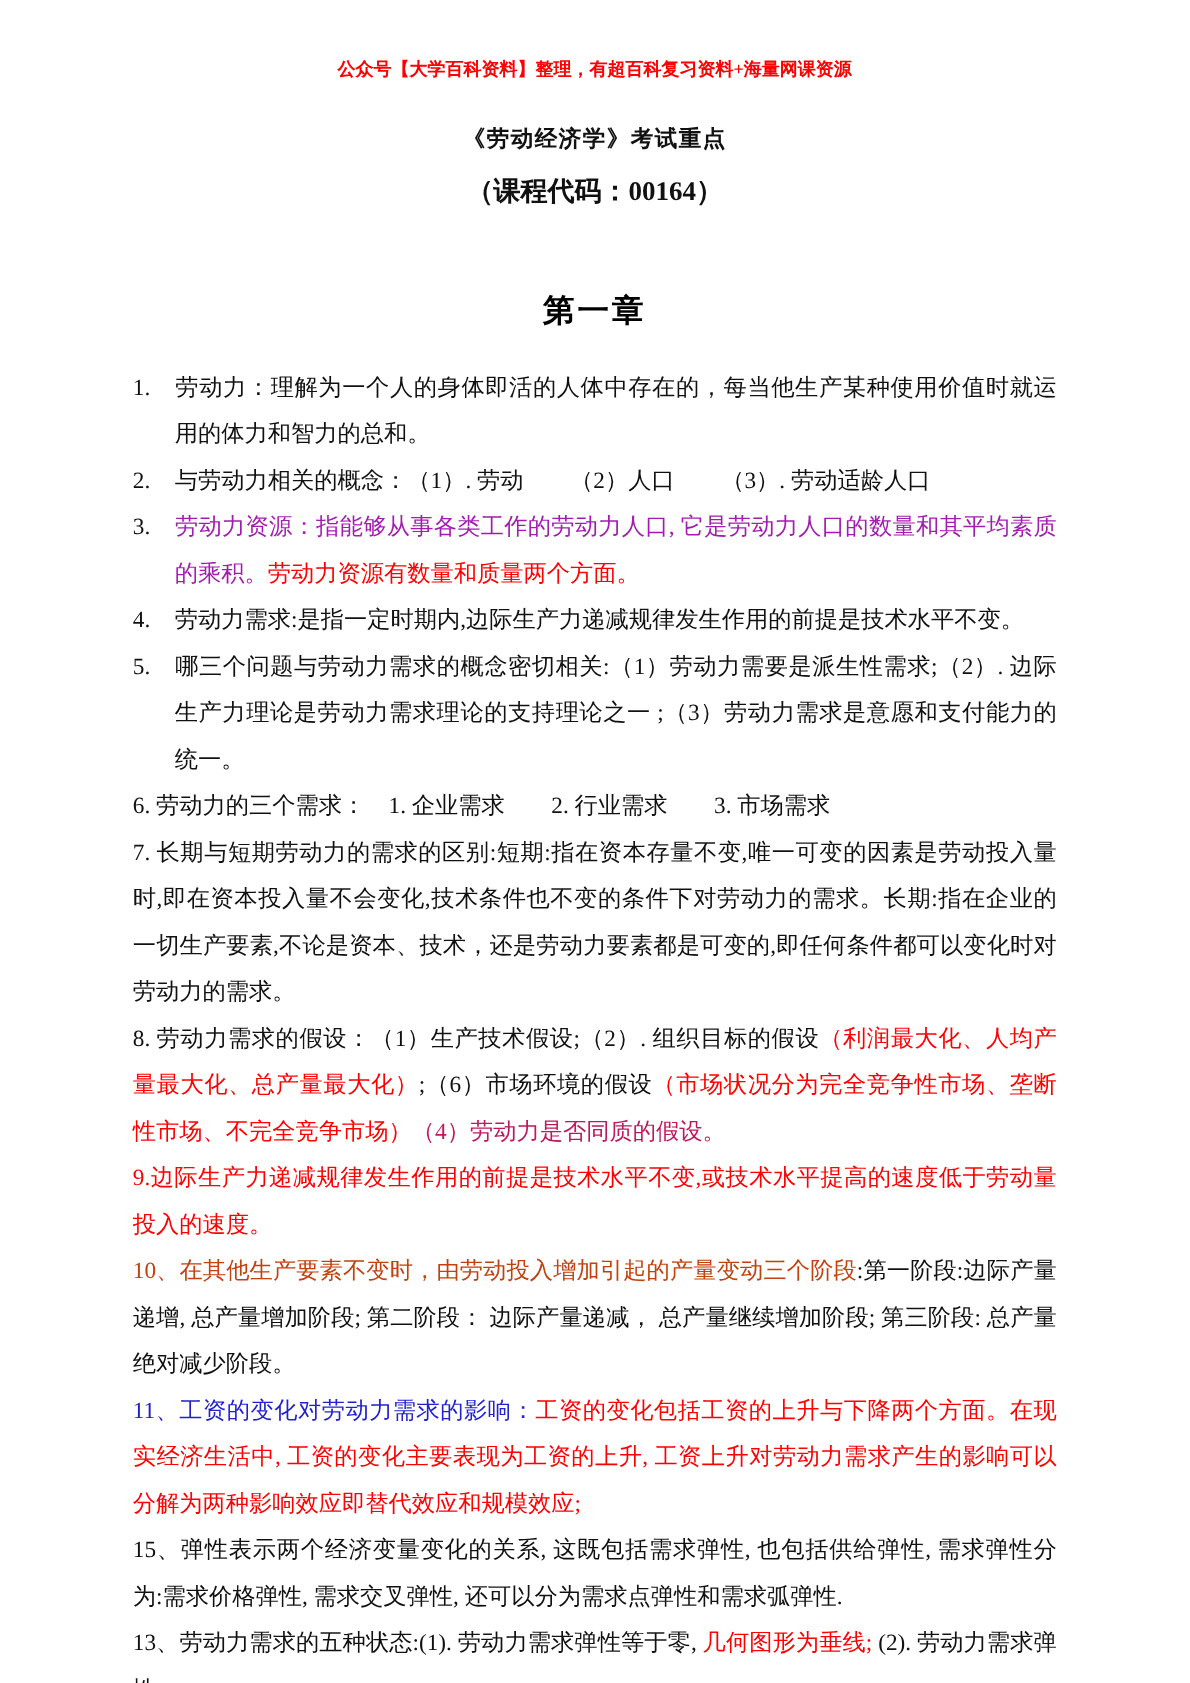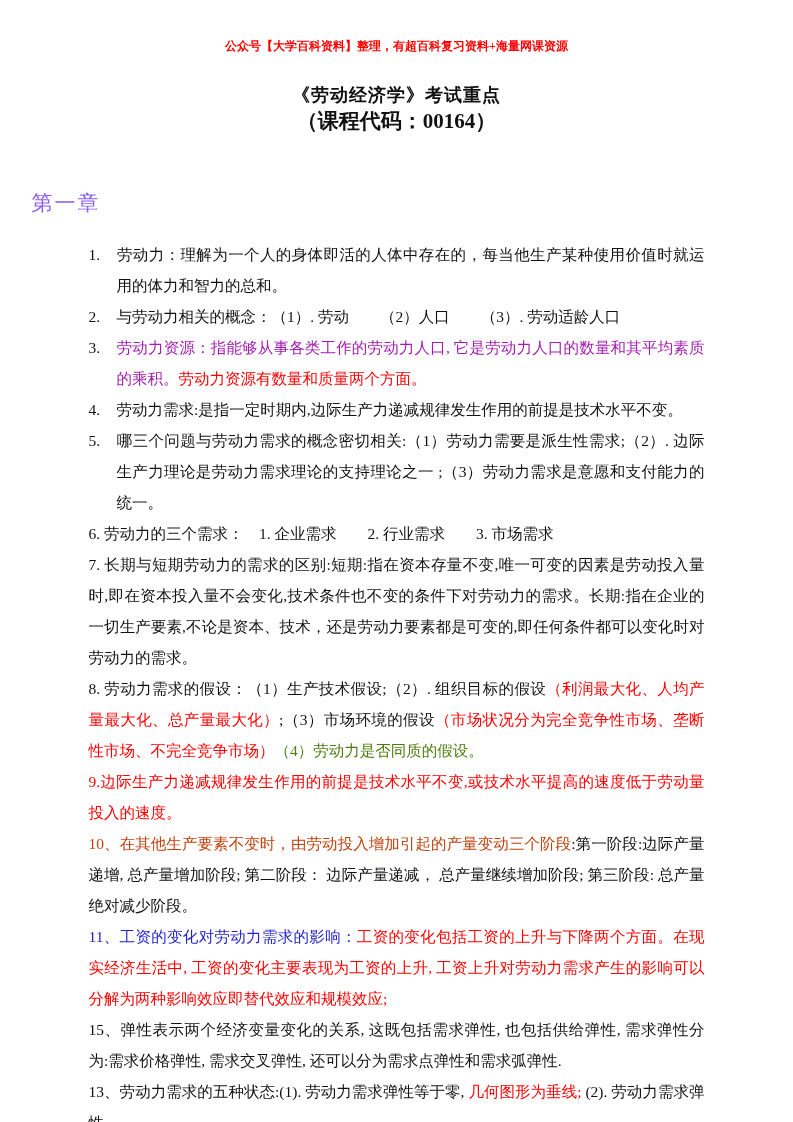--- a/index.html
+++ b/index.html
@@ -17,36 +17,36 @@
   .header-note {
     padding-top: 38px;
     text-align: center;
     font-size: 12px;
     font-weight: bold;
     color: #ff0000;
   }
   .title {
     margin-top: 28px;
     text-align: center;
-    font-size: 18px;
+    font-size: 15px;
     font-weight: bold;
     letter-spacing: 1px;
   }
   .subtitle {
-    margin-top: 0;
+    margin-top: 13px;
     text-align: center;
-    font-size: 21px;
+    font-size: 18px;
     font-weight: bold;
   }
   .chapter {
     margin-top: 54px;
-    text-align: left;
+    text-align: center;
     font-size: 21px;
-    font-weight: normal;
-    color: #8b5cf6;
+    font-weight: bold;
+    color: #000000;
     letter-spacing: 2px;
   }
   .doc-body {
     margin-top: 22px;
     padding: 0 57px;
     font-size: 15.5px;
     line-height: 31px;
     text-align: justify;
   }
   .para { margin: 0; }
@@ -70,20 +70,20 @@
   <div class="chapter">第一章</div>
 
   <div class="doc-body">
       <div class="para hanging"><span class="num">1.</span><span style="color: rgb(17, 17, 17);">劳动力：理解为一个人的身体即活的人体中存在的，每当他生产某种使用价值时就运用的体力和智力的总和。</span></div>
       <div class="para hanging"><span class="num">2.</span><span style="color: rgb(17, 17, 17);">与劳动力相关的概念：（1）. 劳动　　（2）人口　　（3）. 劳动适龄人口</span></div>
       <div class="para hanging"><span class="num">3.</span><span style="color: #a21caf;">劳动力资源：指能够从事各类工作的劳动力人口, 它是劳动力人口的数量和其平均素质的乘积。</span><span style="color: rgb(255, 0, 0);">劳动力资源有数量和质量两个方面。</span></div>
       <div class="para hanging"><span class="num">4.</span><span style="color: rgb(17, 17, 17);">劳动力需求:是指一定时期内,边际生产力递减规律发生作用的前提是技术水平不变。</span></div>
       <div class="para hanging"><span class="num">5.</span><span style="color: rgb(17, 17, 17);">哪三个问题与劳动力需求的概念密切相关:（1）劳动力需要是派生性需求;（2）. 边际生产力理论是劳动力需求理论的支持理论之一 ;（3）劳动力需求是意愿和支付能力的统一。</span></div>
       <div class="para"><span style="color: rgb(17, 17, 17);">6. 劳动力的三个需求：　1. 企业需求　　2. 行业需求　　3. 市场需求</span></div>
       <div class="para"><span style="color: rgb(17, 17, 17);">7. 长期与短期劳动力的需求的区别:短期:指在资本存量不变,唯一可变的因素是劳动投入量时,即在资本投入量不会变化,技术条件也不变的条件下对劳动力的需求。长期:指在企业的一切生产要素,不论是资本、技术，还是劳动力要素都是可变的,即任何条件都可以变化时对劳动力的需求。</span></div>
-      <div class="para"><span style="color: rgb(17, 17, 17);">8. 劳动力需求的假设：（1）生产技术假设;（2）. 组织目标的假设</span><span style="color: rgb(255, 0, 0);">（利润最大化、人均产量最大化、总产量最大化）</span><span style="color: rgb(17, 17, 17);">;（3）市场环境的假设</span><span style="color: rgb(255, 0, 0);">（市场状况分为完全竞争性市场、垄断性市场、不完全竞争市场）</span><span style="color: #4d7c0f;">（4）劳动力是否同质的假设。</span></div>
+      <div class="para"><span style="color: rgb(17, 17, 17);">8. 劳动力需求的假设：（1）生产技术假设;（2）. 组织目标的假设</span><span style="color: rgb(255, 0, 0);">（利润最大化、人均产量最大化、总产量最大化）</span><span style="color: rgb(17, 17, 17);">;（6）市场环境的假设</span><span style="color: rgb(255, 0, 0);">（市场状况分为完全竞争性市场、垄断性市场、不完全竞争市场）</span><span style="color: #be185d;">（4）劳动力是否同质的假设。</span></div>
       <div class="para"><span style="color: rgb(255, 0, 0);">9.边际生产力递减规律发生作用的前提是技术水平不变,或技术水平提高的速度低于劳动量投入的速度。</span></div>
       <div class="para"><span style="color: #c2410c;">10、在其他生产要素不变时，由劳动投入增加引起的产量变动三个阶段</span><span style="color: rgb(17, 17, 17);">:第一阶段:边际产量递增, 总产量增加阶段; 第二阶段： 边际产量递减， 总产量继续增加阶段; 第三阶段: 总产量绝对减少阶段。</span></div>
       <div class="para"><span style="color: rgb(34, 34, 204);">11、工资的变化对劳动力需求的影响：</span><span style="color: rgb(255, 0, 0);">工资的变化包括工资的上升与下降两个方面。在现实经济生活中, 工资的变化主要表现为工资的上升, 工资上升对劳动力需求产生的影响可以分解为两种影响效应即替代效应和规模效应;</span></div>
       <div class="para"><span style="color: rgb(17, 17, 17);">15、弹性表示两个经济变量变化的关系, 这既包括需求弹性, 也包括供给弹性, 需求弹性分为:需求价格弹性, 需求交叉弹性, 还可以分为需求点弹性和需求弧弹性.</span></div>
       <div class="para"><span style="color: rgb(17, 17, 17);">13、劳动力需求的五种状态:(1). 劳动力需求弹性等于零, </span><span style="color: rgb(255, 0, 0);">几何图形为垂线; </span><span style="color: rgb(17, 17, 17);">(2). 劳动力需求弹性</span></div>
     </div>
 </div>
 
 </body></html>

